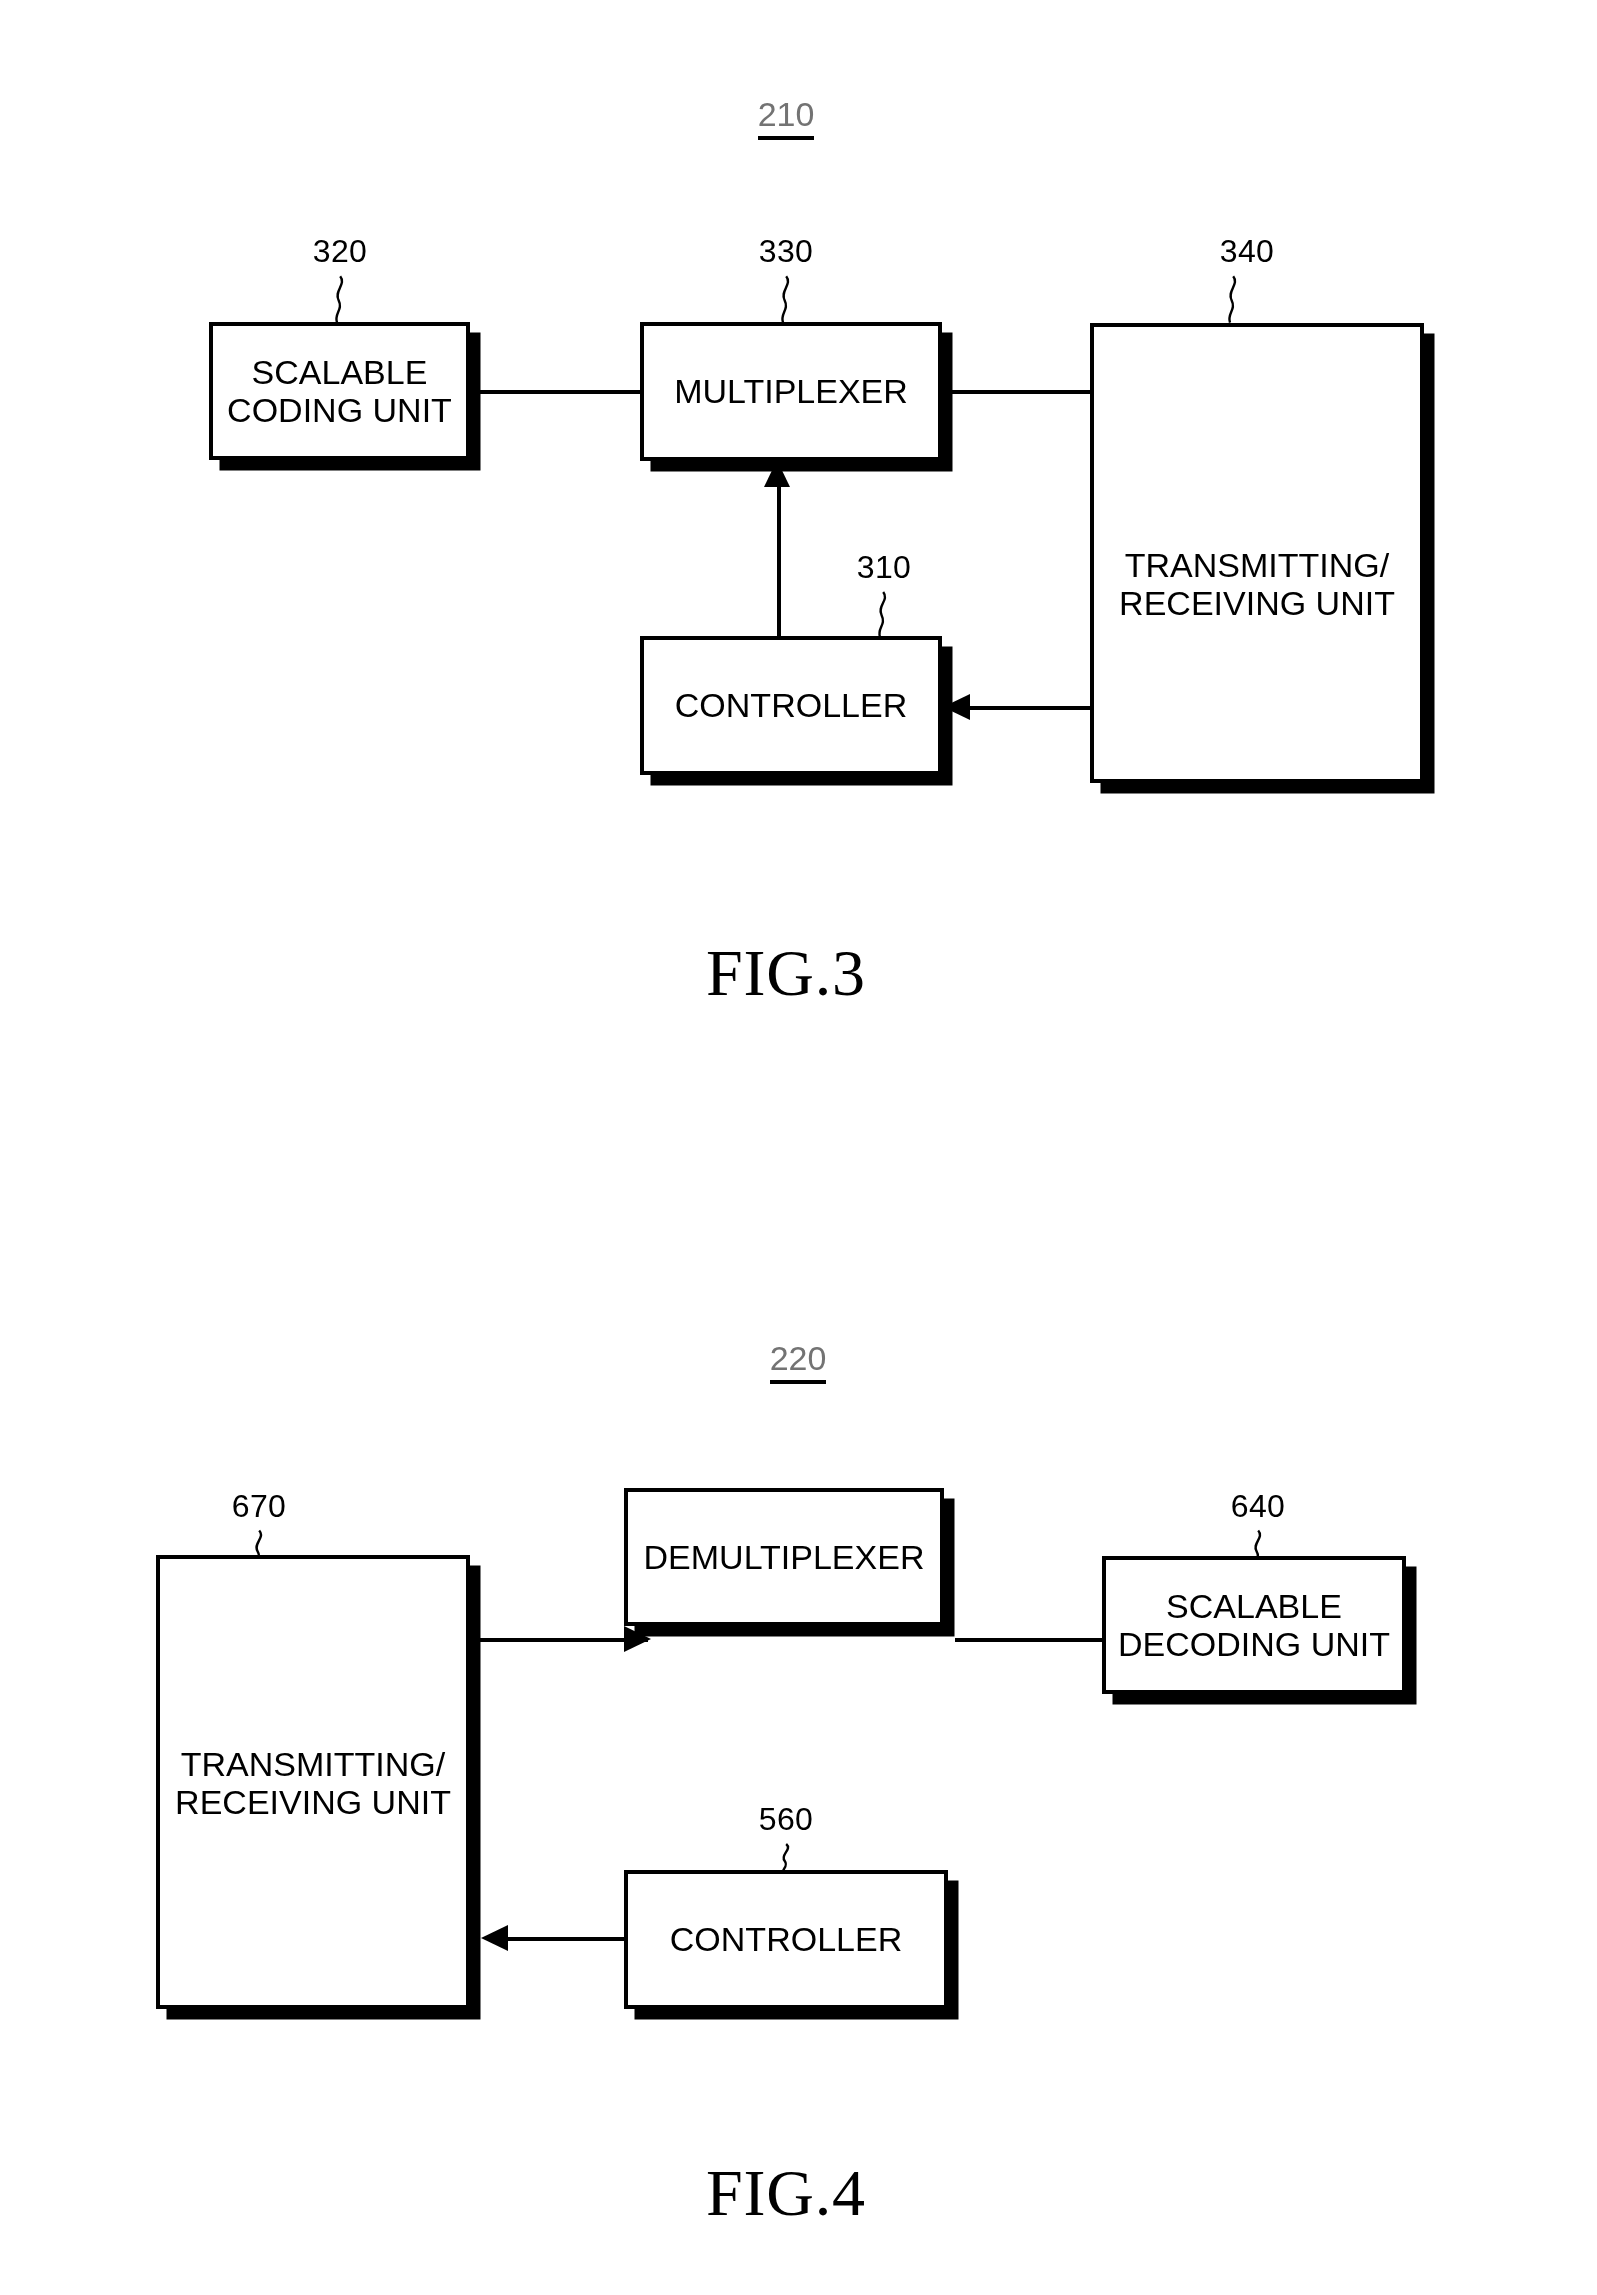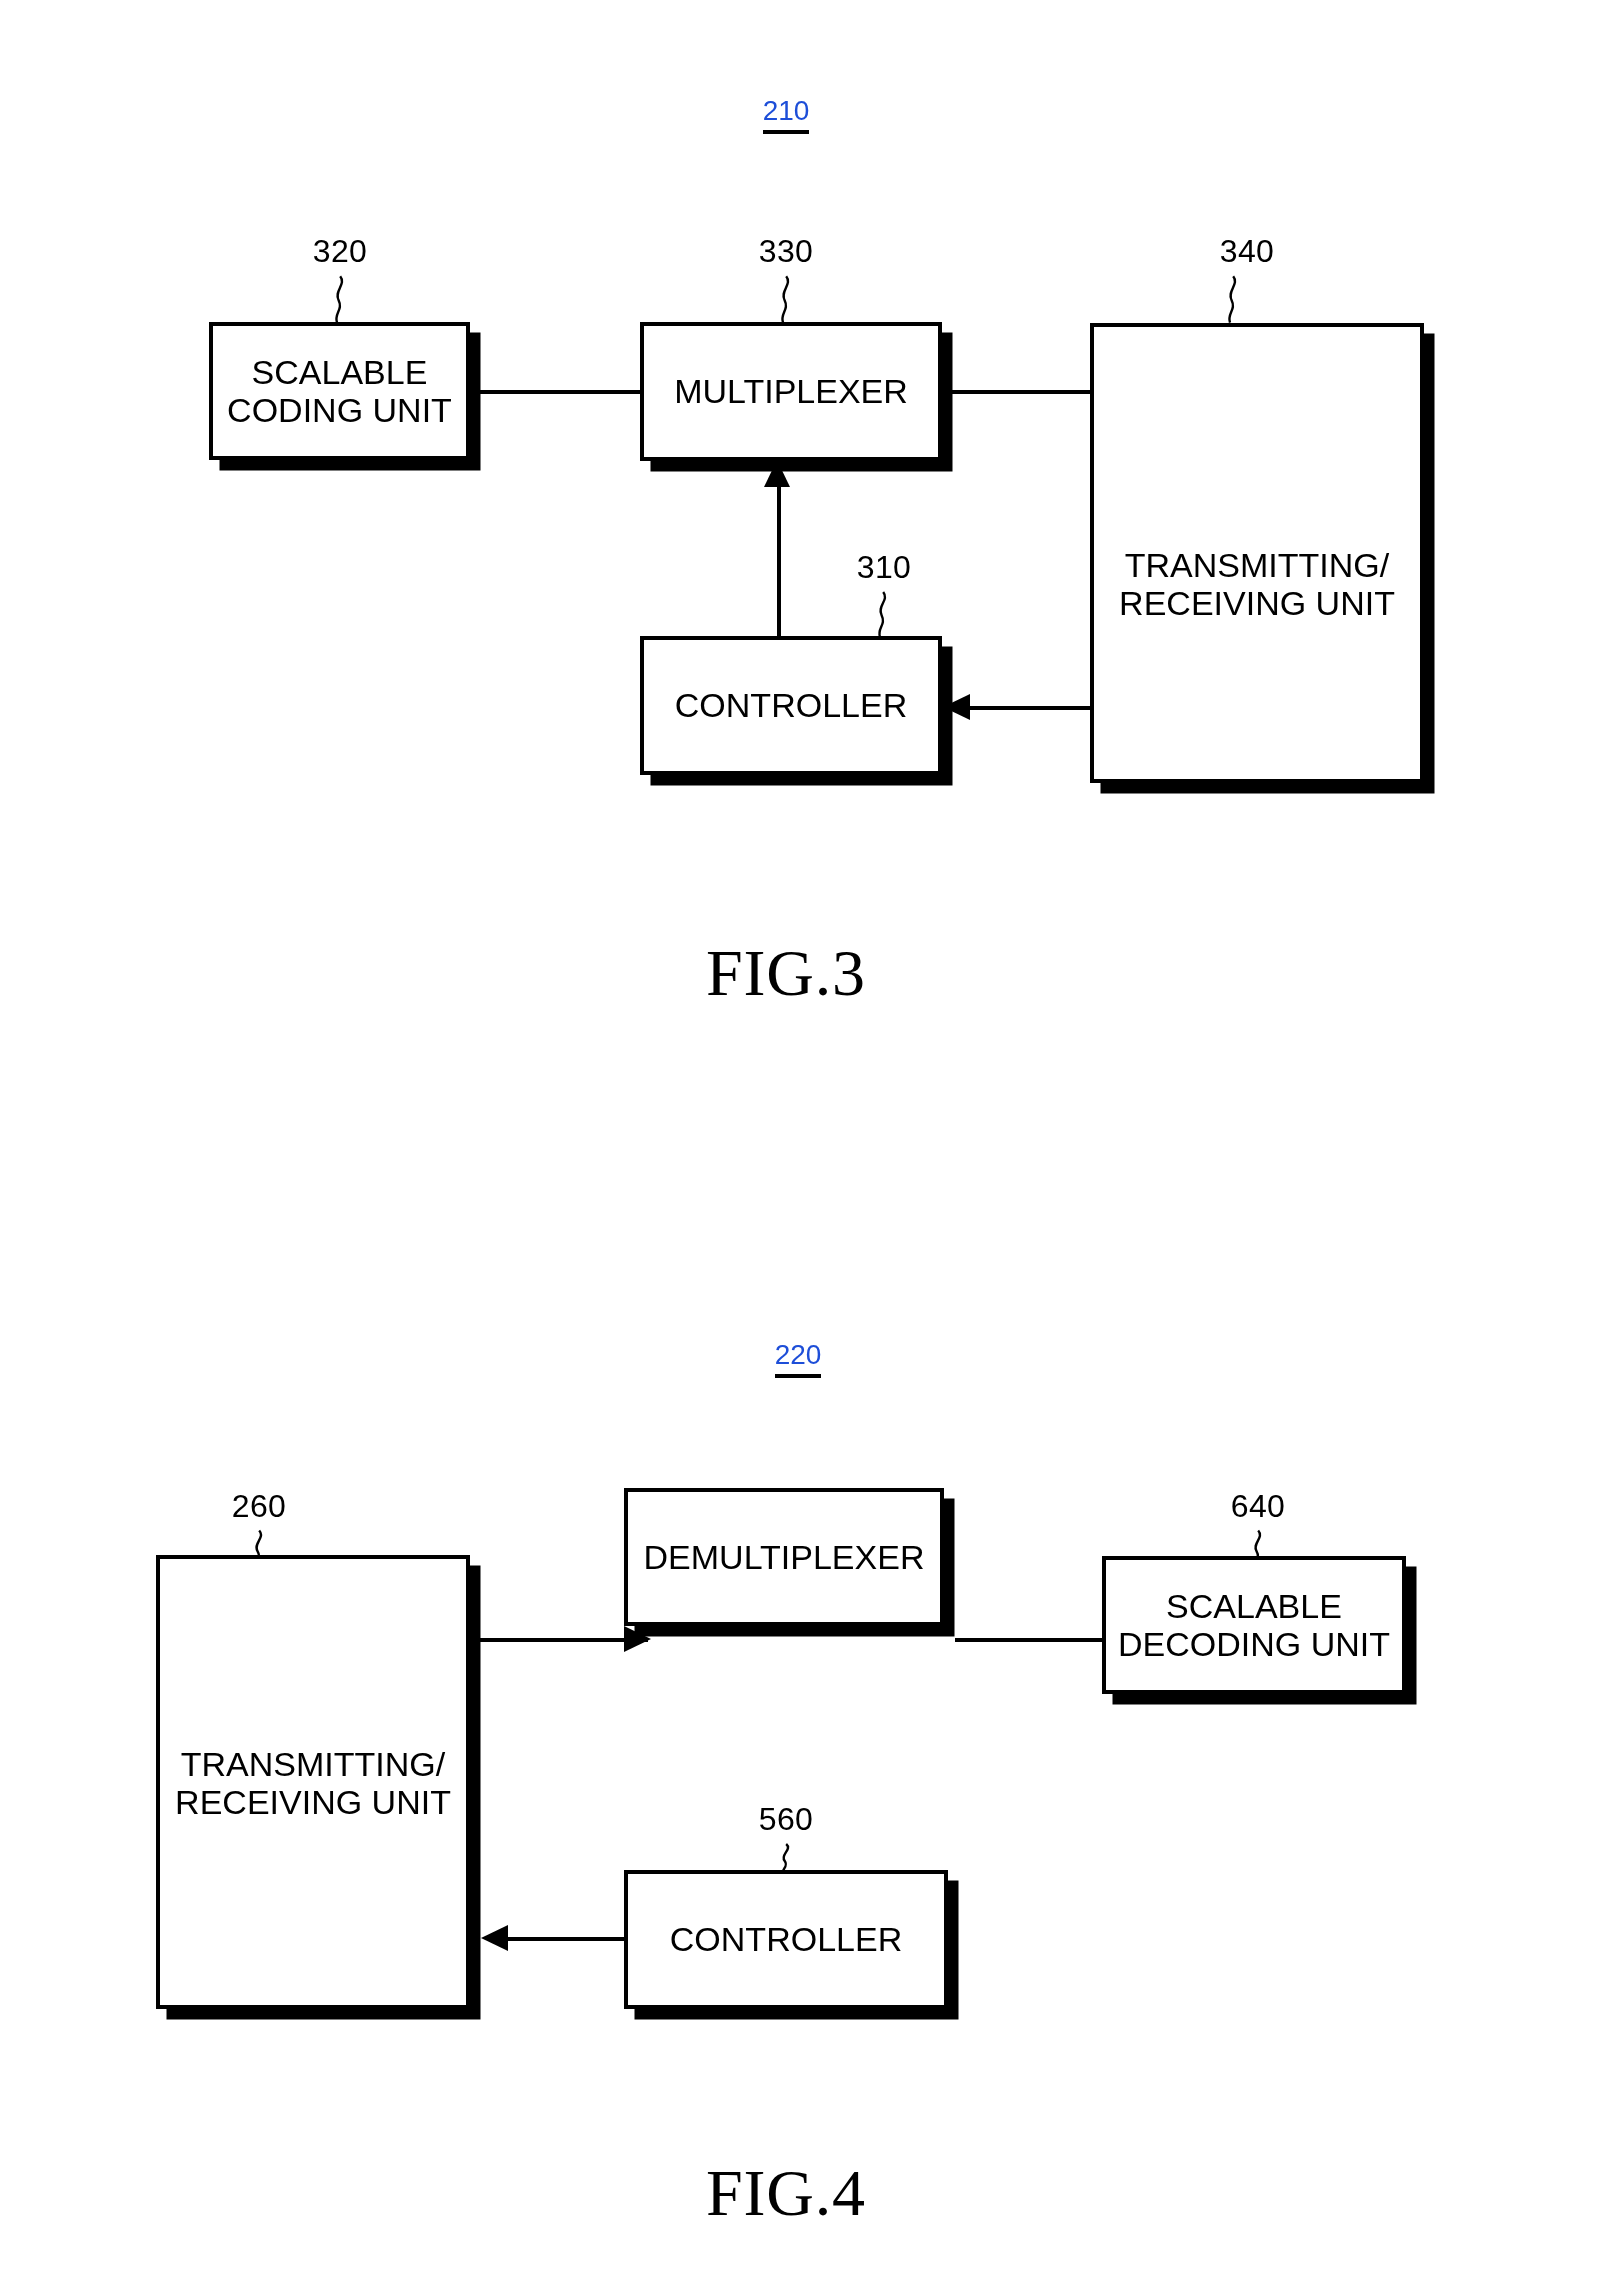--- a/index.html
+++ b/index.html
@@ -30,23 +30,23 @@
     letter-spacing: 0.4px;
     color: #000;
     white-space: nowrap;
     text-align: center;
   }
 
   
   .group-num {
     position: absolute;
     font-family: "Liberation Sans", sans-serif;
-    font-size: 28px;
+    font-size: 34px;
     line-height: 1;
-    color: #1d4ed8;
+    color: #737373;
     white-space: nowrap;
     text-align: center;
   }
   .group-num span {
     display: inline-block;
     border-bottom: 4px solid #000;
     padding-bottom: 4.9px;
   }
 
   
@@ -204,21 +204,21 @@
 
     <div class="fig-caption" style="left:624px; top:940px; width:324px;">FIG.3</div>
   </div>
 
   <div>
 
     <div class="group-num" style="left:717px; top:1341px; width:162px;">
       <span>220</span>
     </div>
 
-    <div class="ref-num" style="left:186px; top:1490px; width:146px;">260</div>
+    <div class="ref-num" style="left:186px; top:1490px; width:146px;">670</div>
     <div class="ref-num" style="left:713px; top:1490px; width:146px;">430</div>
     <div class="ref-num" style="left:1185px; top:1490px; width:146px;">640</div>
     <div class="ref-num" style="left:713px; top:1803px; width:146px;">560</div>
 
     <div class="leader" style="left:248px; top:1530px;">
       <svg width="24" height="41" viewBox="0 0 30 50">
         <path d="M14 0 C22 9, 6 16, 12 26 C18 36, 6 40, 10 50" stroke="#000" stroke-width="3" fill="none"></path>
       </svg>
     </div>
     <div class="leader" style="left:775px; top:1530px;">

